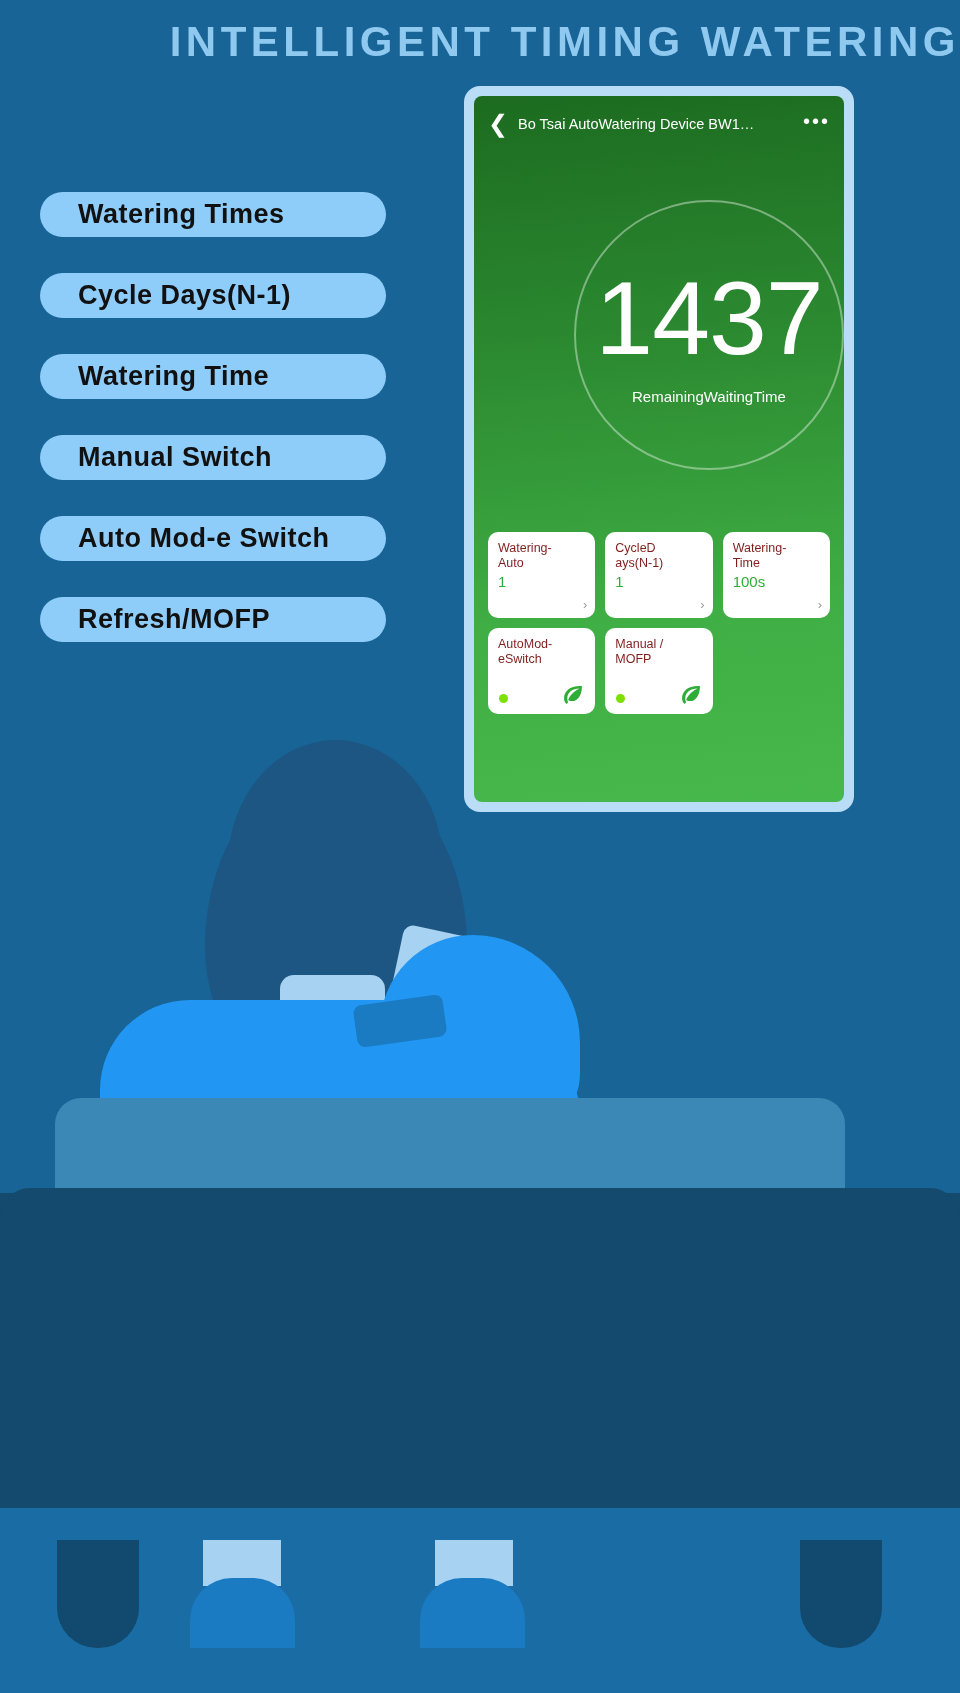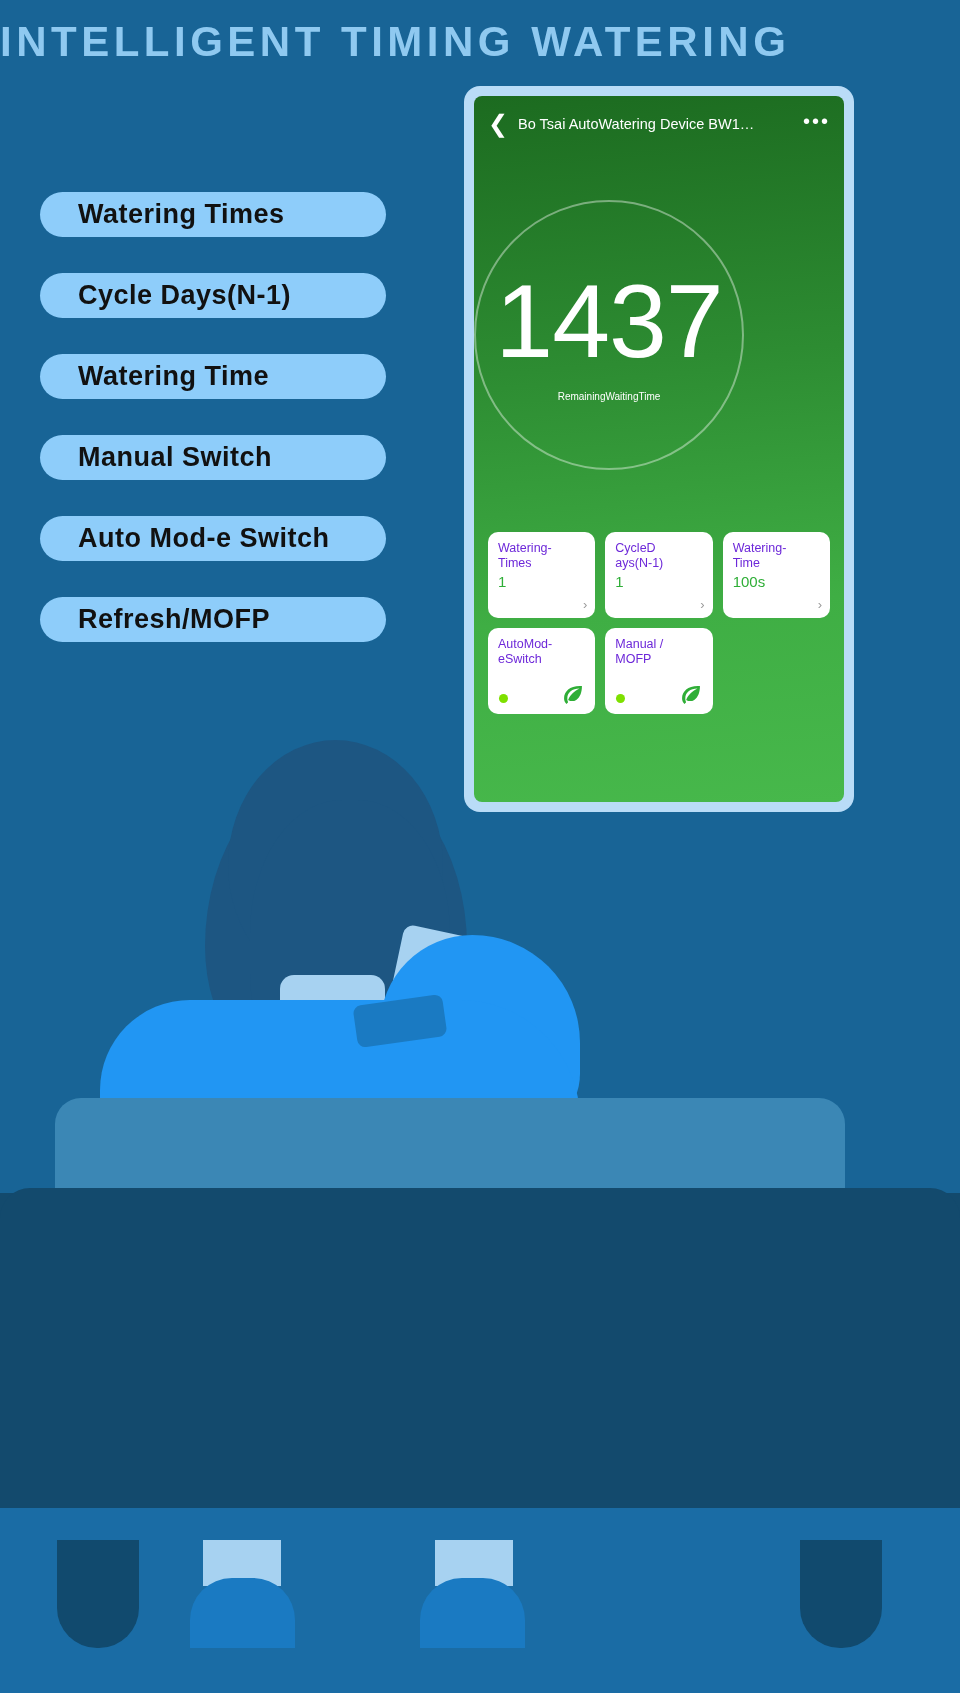--- a/index.html
+++ b/index.html
@@ -87,21 +87,21 @@
   .floorleg {
     position:absolute; top:1540px; width:82px; height:108px;
     background:#114a6e; border-radius:0 0 40px 40px;
   }
   .floorleg.l { left:57px; }
   .floorleg.r { left:800px; }
 
   
   .title {
     position:absolute; left:0; top:18px; width:960px;
-    text-align:left;
+    text-align:right;
     color:#8fc9f0;
     font-size:42px;
     font-weight:bold;
     letter-spacing:4.5px;
     z-index:5;
     white-space:nowrap;
   }
 
   
   .pills {
@@ -149,41 +149,41 @@
   .back-ic { font-size:24px; line-height:1; margin-right:10px; font-weight:500; }
   .dev-title {
     font-size:14.5px;
     flex:1;
     overflow:hidden; white-space:nowrap;
   }
   .dots { font-size:20px; letter-spacing:2px; line-height:1; padding-bottom:6px;}
 
   .gauge-wrap {
     flex:1;
-    display:flex; align-items:center; justify-content:flex-start;
+    display:flex; align-items:center; justify-content:flex-end;
     position:relative;
   }
   .gauge {
     width:270px; height:270px;
     border:2px solid rgba(255,255,255,0.40);
     border-radius:50%;
     display:flex; flex-direction:column;
     align-items:center; justify-content:center;
     margin-top:-14px;
   }
   .gauge-val {
     color:#fff;
     font-size:104px;
     font-weight:300;
     line-height:1;
     letter-spacing:-1px;
   }
   .gauge-lbl {
     color:#fff;
-    font-size:10px;
+    font-size:15px;
     margin-top:18px;
   }
 
   .grid {
     padding:0 14px 0 14px;
     display:grid;
     grid-template-columns:repeat(3,1fr);
     gap:10px;
     flex-shrink:0;
     margin-bottom:88px;
@@ -191,21 +191,21 @@
   .card {
     background:#fff;
     border-radius:10px;
     height:86px;
     padding:9px 10px 6px 10px;
     position:relative;
     overflow:hidden;
   }
   .card-name {
     font-size:12.5px;
-    color:#6d28d9;
+    color:#7f1d1d;
     line-height:1.22;
   }
   .card-val {
     font-size:15px;
     color:#2fae37;
     margin-top:1px;
   }
   .chev {
     position:absolute; right:8px; bottom:7px;
     color:#9a9a9a; font-size:13px; line-height:1;
@@ -285,21 +285,21 @@
         <div class="gauge-val">1437</div>
         <div class="gauge-lbl">RemainingWaitingTime</div>
       </div>
     </div>
 
     <div class="grid">
 
       <div class="card">
         <div class="card-name">
           <span>Watering-</span><br>
-          <span>Times</span>
+          <span>Auto</span>
         </div>
         <div class="card-val">1</div>
         <span class="chev">›</span>
       </div>
 
       <div class="card">
         <div class="card-name">
           <span>CycleD</span><br>
           <span>ays(N-1)</span>
         </div>

